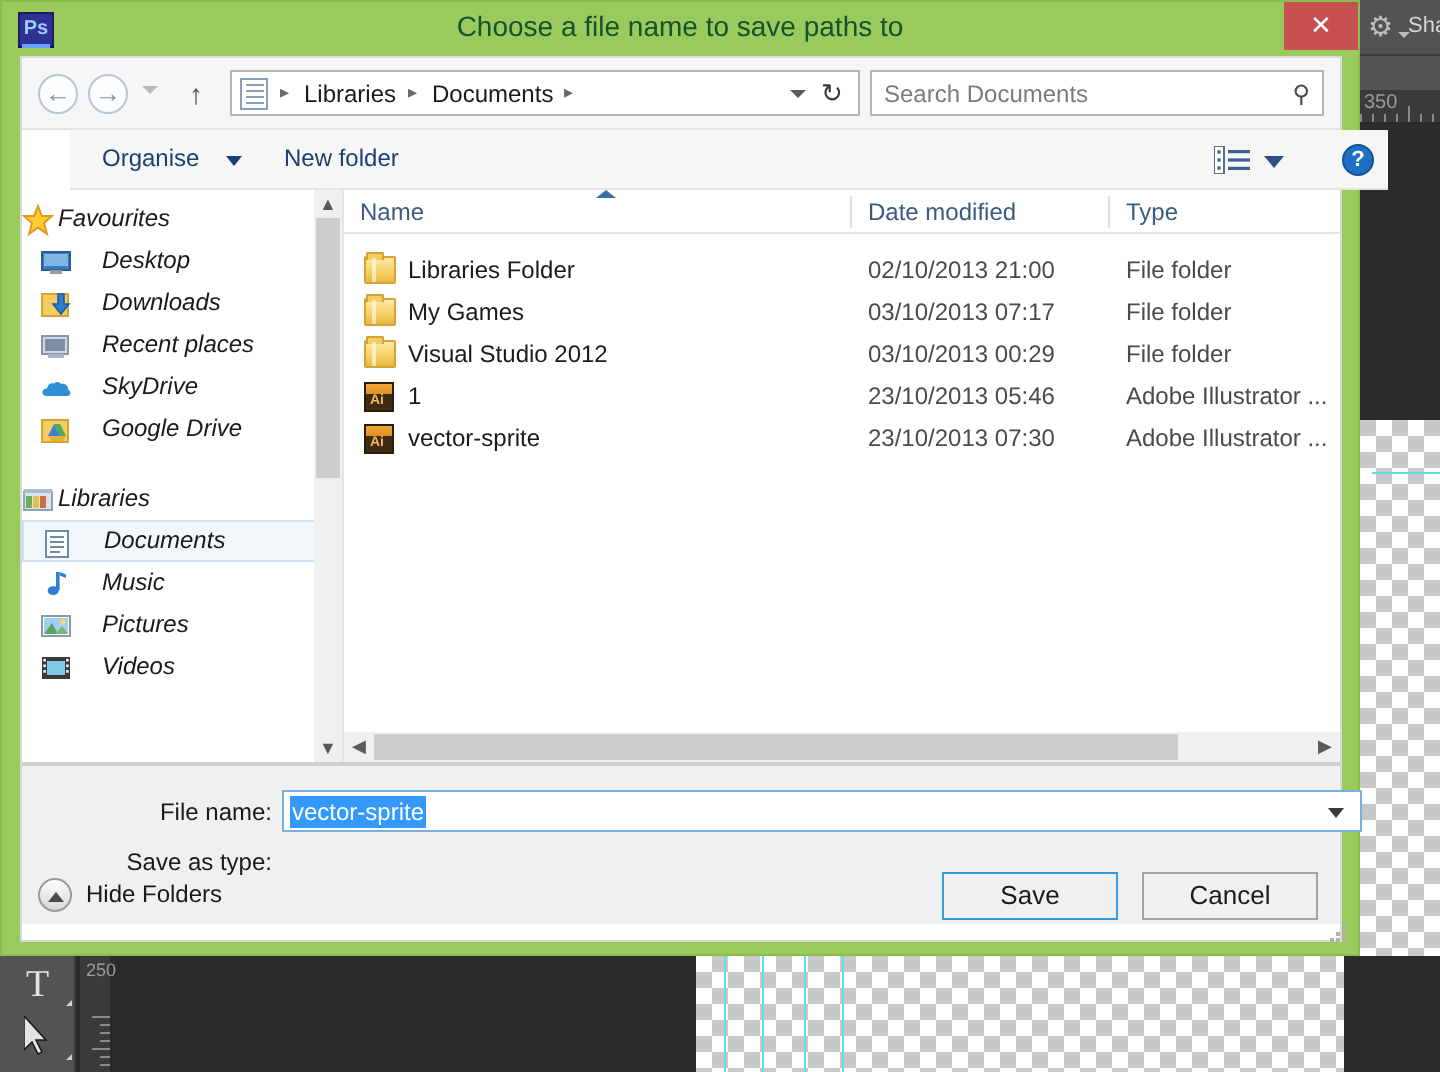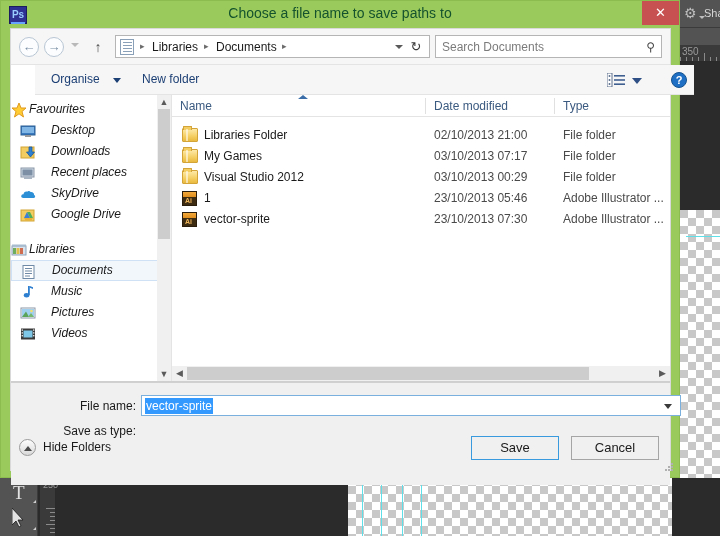--- a/index.html
+++ b/index.html
@@ -310,21 +310,21 @@
   #h-thumb {
     position: absolute; left: 15px; top: 1px; width: 402px; height: 13px;
     background: #cdcdcd; cursor: pointer;
   }
   #list-bottom-border {
     position: absolute; left: 0; top: 352px; width: 659px; height: 1px; background: #cfcfcf;
   }
 
   
   #form-area {
-    position: absolute; left: 0; top: 353px; width: 659px; height: 103px;
+    position: absolute; left: 0; top: 353px; width: 659px; height: 80px;
     background: #f0f0f0; border-top: 1px solid #d0d0d0;
   }
   .form-label {
     position: absolute; right: 0; font-size: 12px; color: #1a1a1a; text-align: right;
   }
   #lbl-filename { left: 40px; top: 16px; width: 85px; }
   #lbl-savetype { left: 40px; top: 41px; width: 85px; }
   #filename-field {
     position: absolute; left: 130px; top: 12px; width: 540px; height: 21px;
     background: #fff; border: 1px solid #7ab0dd;

